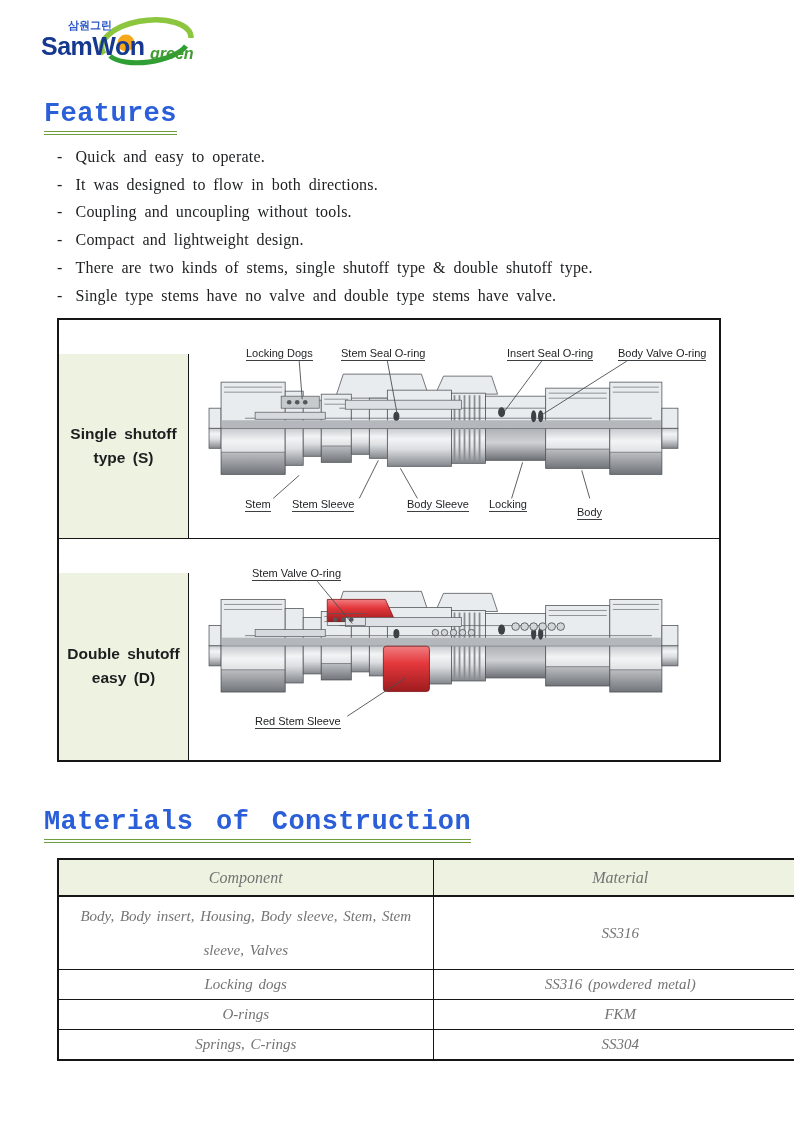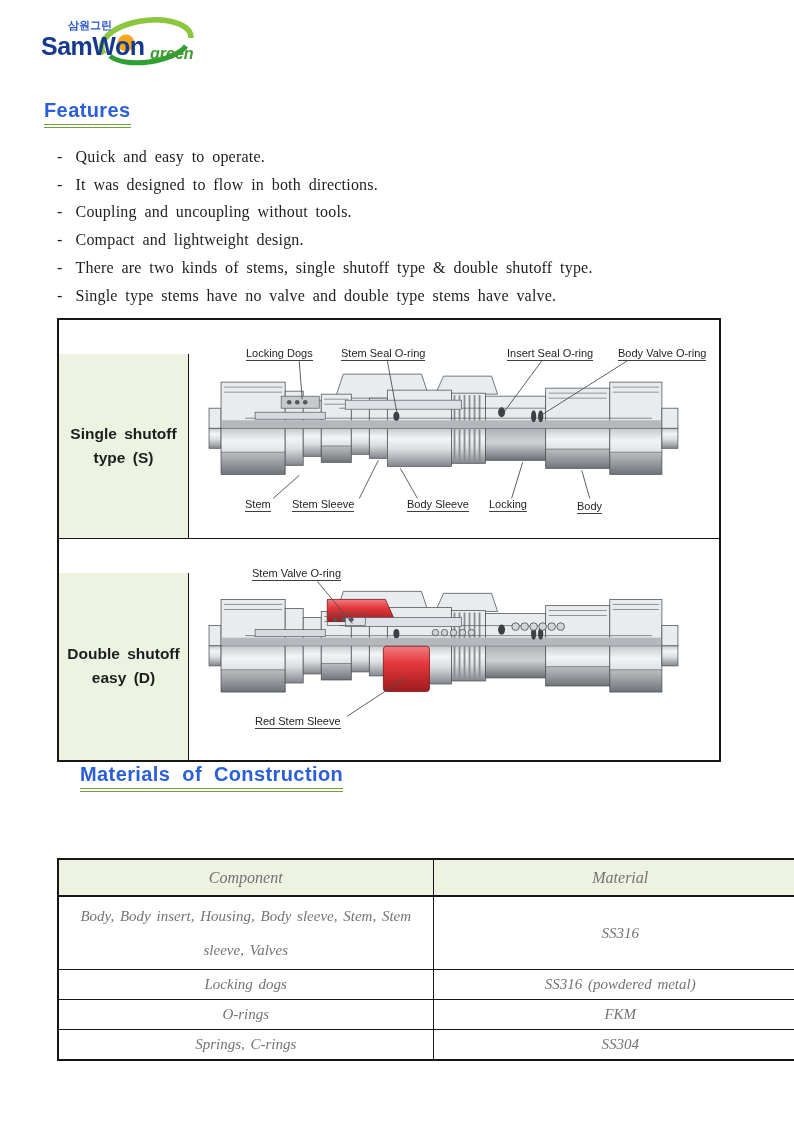--- a/index.html
+++ b/index.html
@@ -4,24 +4,24 @@
 <style>
   html,body{margin:0;padding:0;background:#fff;}
   .page{position:relative;width:794px;height:1123px;background:#fff;overflow:hidden;
         font-family:"Liberation Sans",sans-serif;color:#1b1d1f;}
 
   
   .logo{position:absolute;left:40px;top:12px;width:156px;height:60px;}
 
   
   .heading{position:absolute;display:inline-block;color:#2b5fd9;font-weight:bold;
-           font-size:20px;letter-spacing:.4px;word-spacing:6px;
-           border-bottom:4px double #6f9e3f;padding-bottom:2px;}
+           font-size:27px;letter-spacing:.4px;word-spacing:6px;
+           border-bottom:4px double #6f9e3f;padding-bottom:2px;font-family:Liberation Mono, monospace;}
   .h-features{left:44px;top:99px;}
-  .h-materials{left:44px;top:763px;margin-left:36px;}
+  .h-materials{left:44px;top:807px;}
 
   
   .features-list{position:absolute;left:57px;top:143px;width:700px;margin:0;padding:0;list-style:none;
                  font-family:"Liberation Serif",serif;font-size:16px;color:#1c1e20;}
   .features-list li{display:flex;gap:13px;line-height:27.7px;word-spacing:3.5px;letter-spacing:.2px;}
   .features-list .dash{flex:0 0 auto;}
 
   
   .diagram-box{position:absolute;left:57px;top:318px;width:664px;height:444px;
                border:2px solid #161616;box-sizing:border-box;}
@@ -191,21 +191,21 @@
             <line x1="400" y1="178" x2="392" y2="150" stroke="#4a4e52" stroke-width="0.9"></line>
           </svg>
         <span class="dlabel" style="left:57px;top:27px">Locking Dogs</span>
         <span class="dlabel" style="left:152px;top:27px">Stem Seal O-ring</span>
         <span class="dlabel" style="left:318px;top:27px">Insert Seal O-ring</span>
         <span class="dlabel" style="left:429px;top:27px">Body Valve O-ring</span>
         <span class="dlabel" style="left:56px;top:178px">Stem</span>
         <span class="dlabel" style="left:103px;top:178px">Stem Sleeve</span>
         <span class="dlabel" style="left:218px;top:178px">Body Sleeve</span>
         <span class="dlabel" style="left:300px;top:178px">Locking</span>
-        <span class="dlabel" style="left:388px;top:180px">Body</span>
+        <span class="dlabel" style="left:388px;top:186px">Body</span>
       </div>
     </div>
 
     <div class="drow drow2">
       <div class="type-cell">
         <span>Double shutoff</span>
         <span>easy (D)</span>
       </div>
       <div class="draw-cell">
         <svg id="svg-double" class="coupling" viewBox="0 0 529 220" preserveAspectRatio="none">

